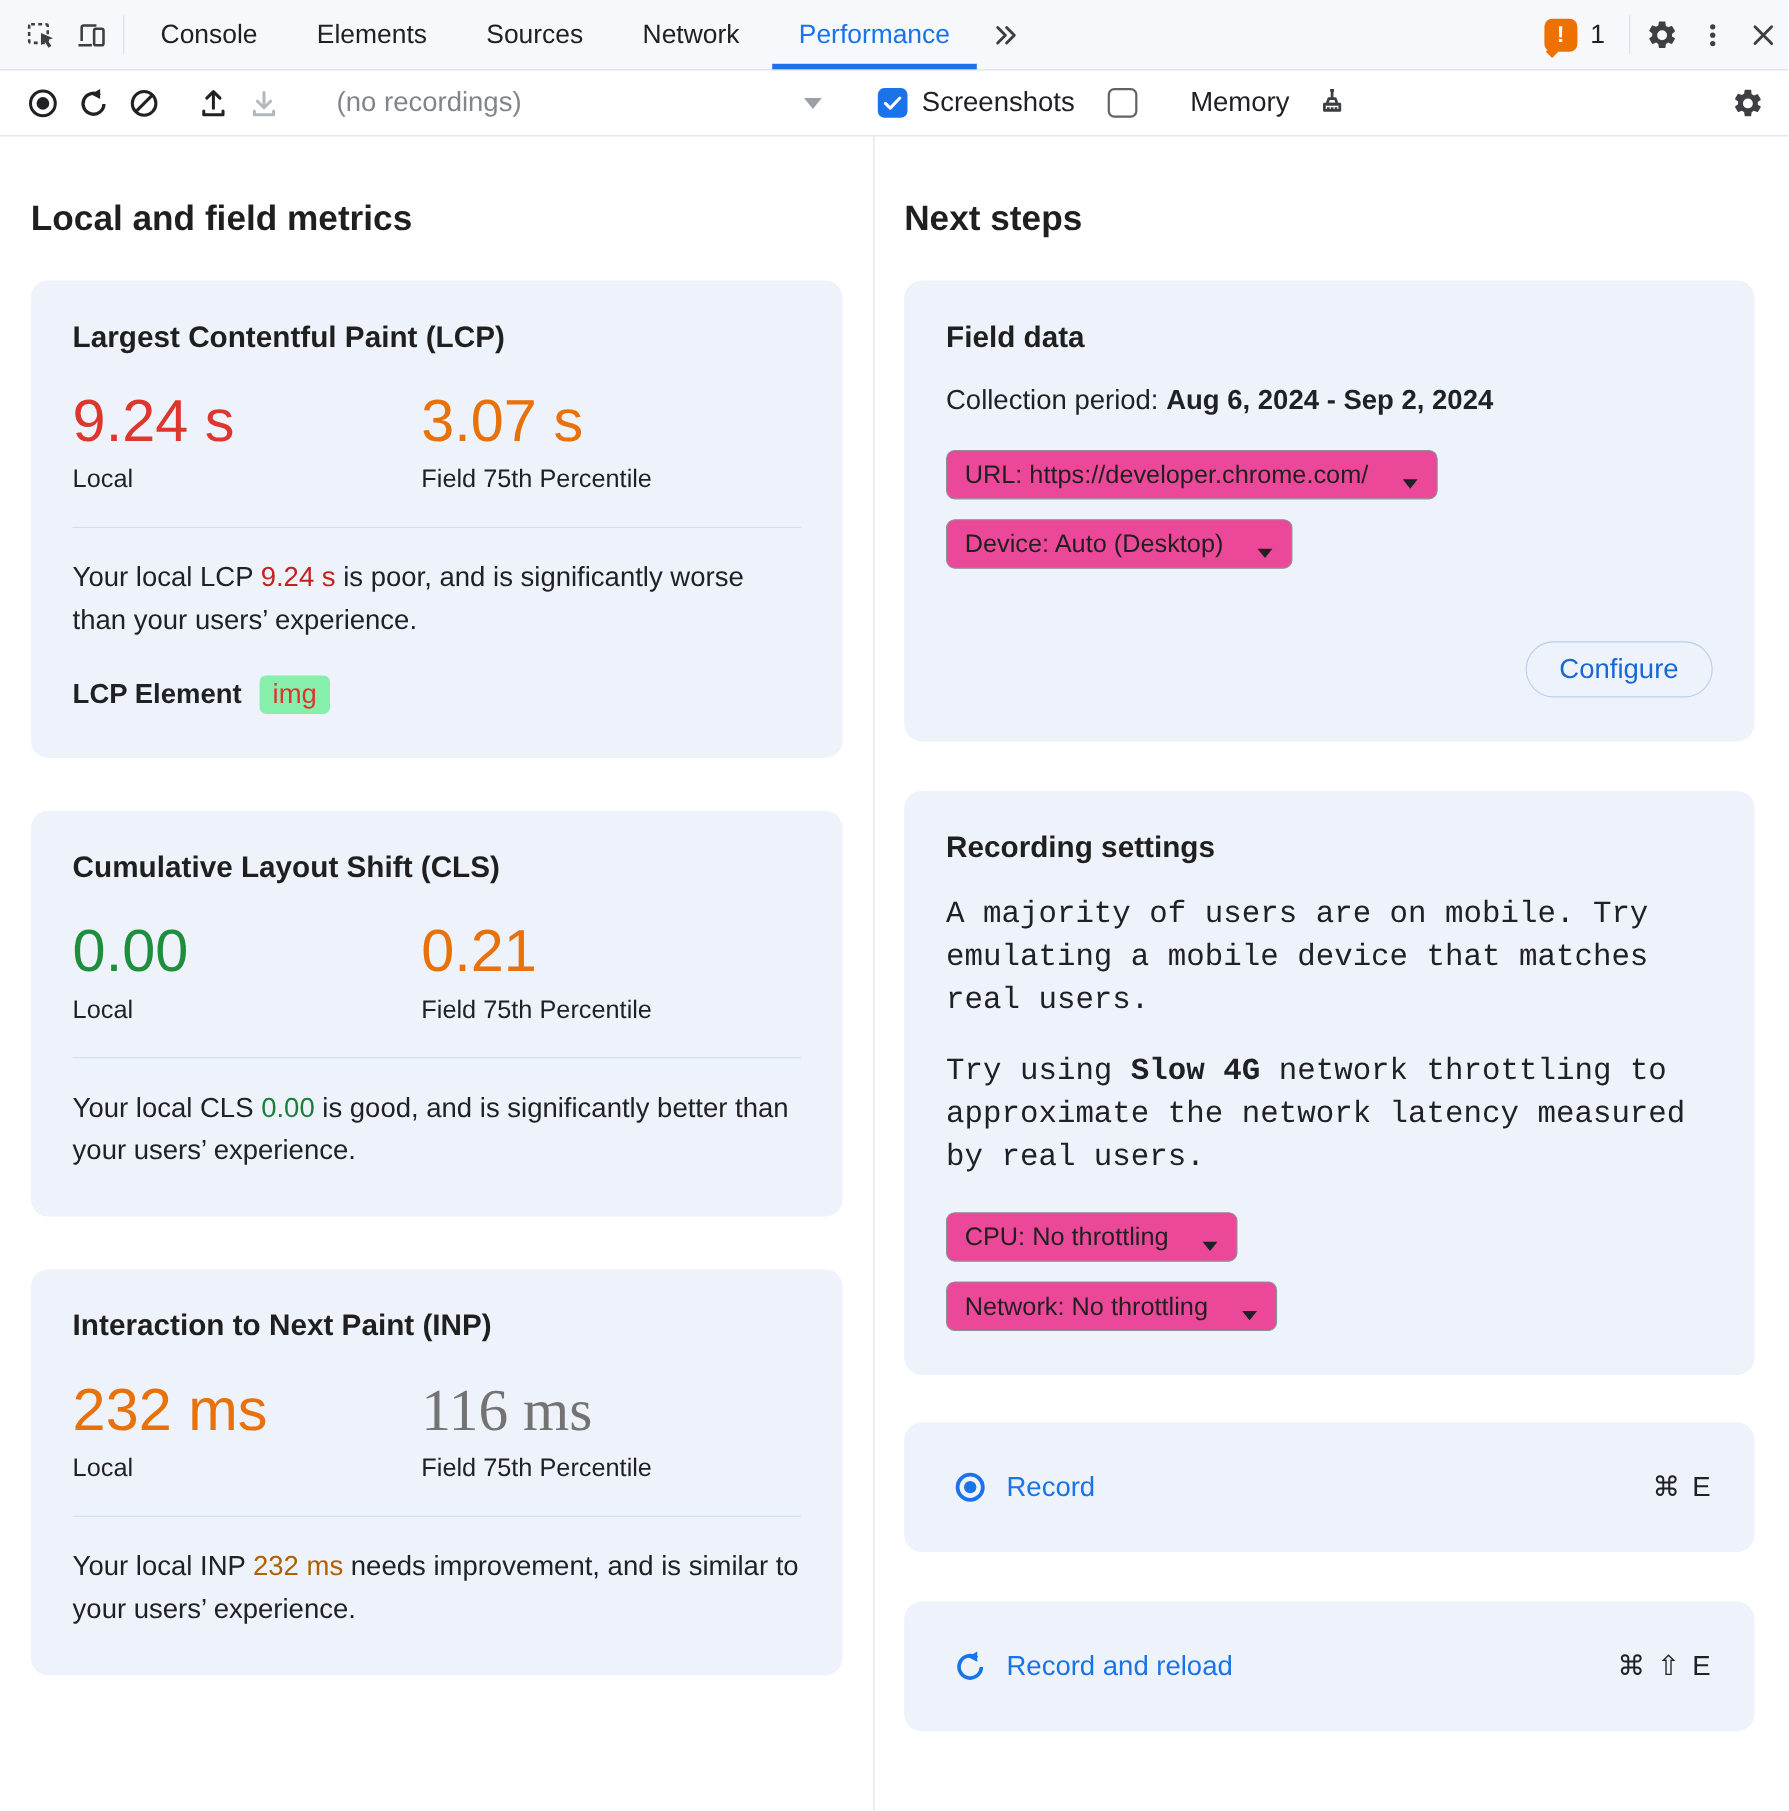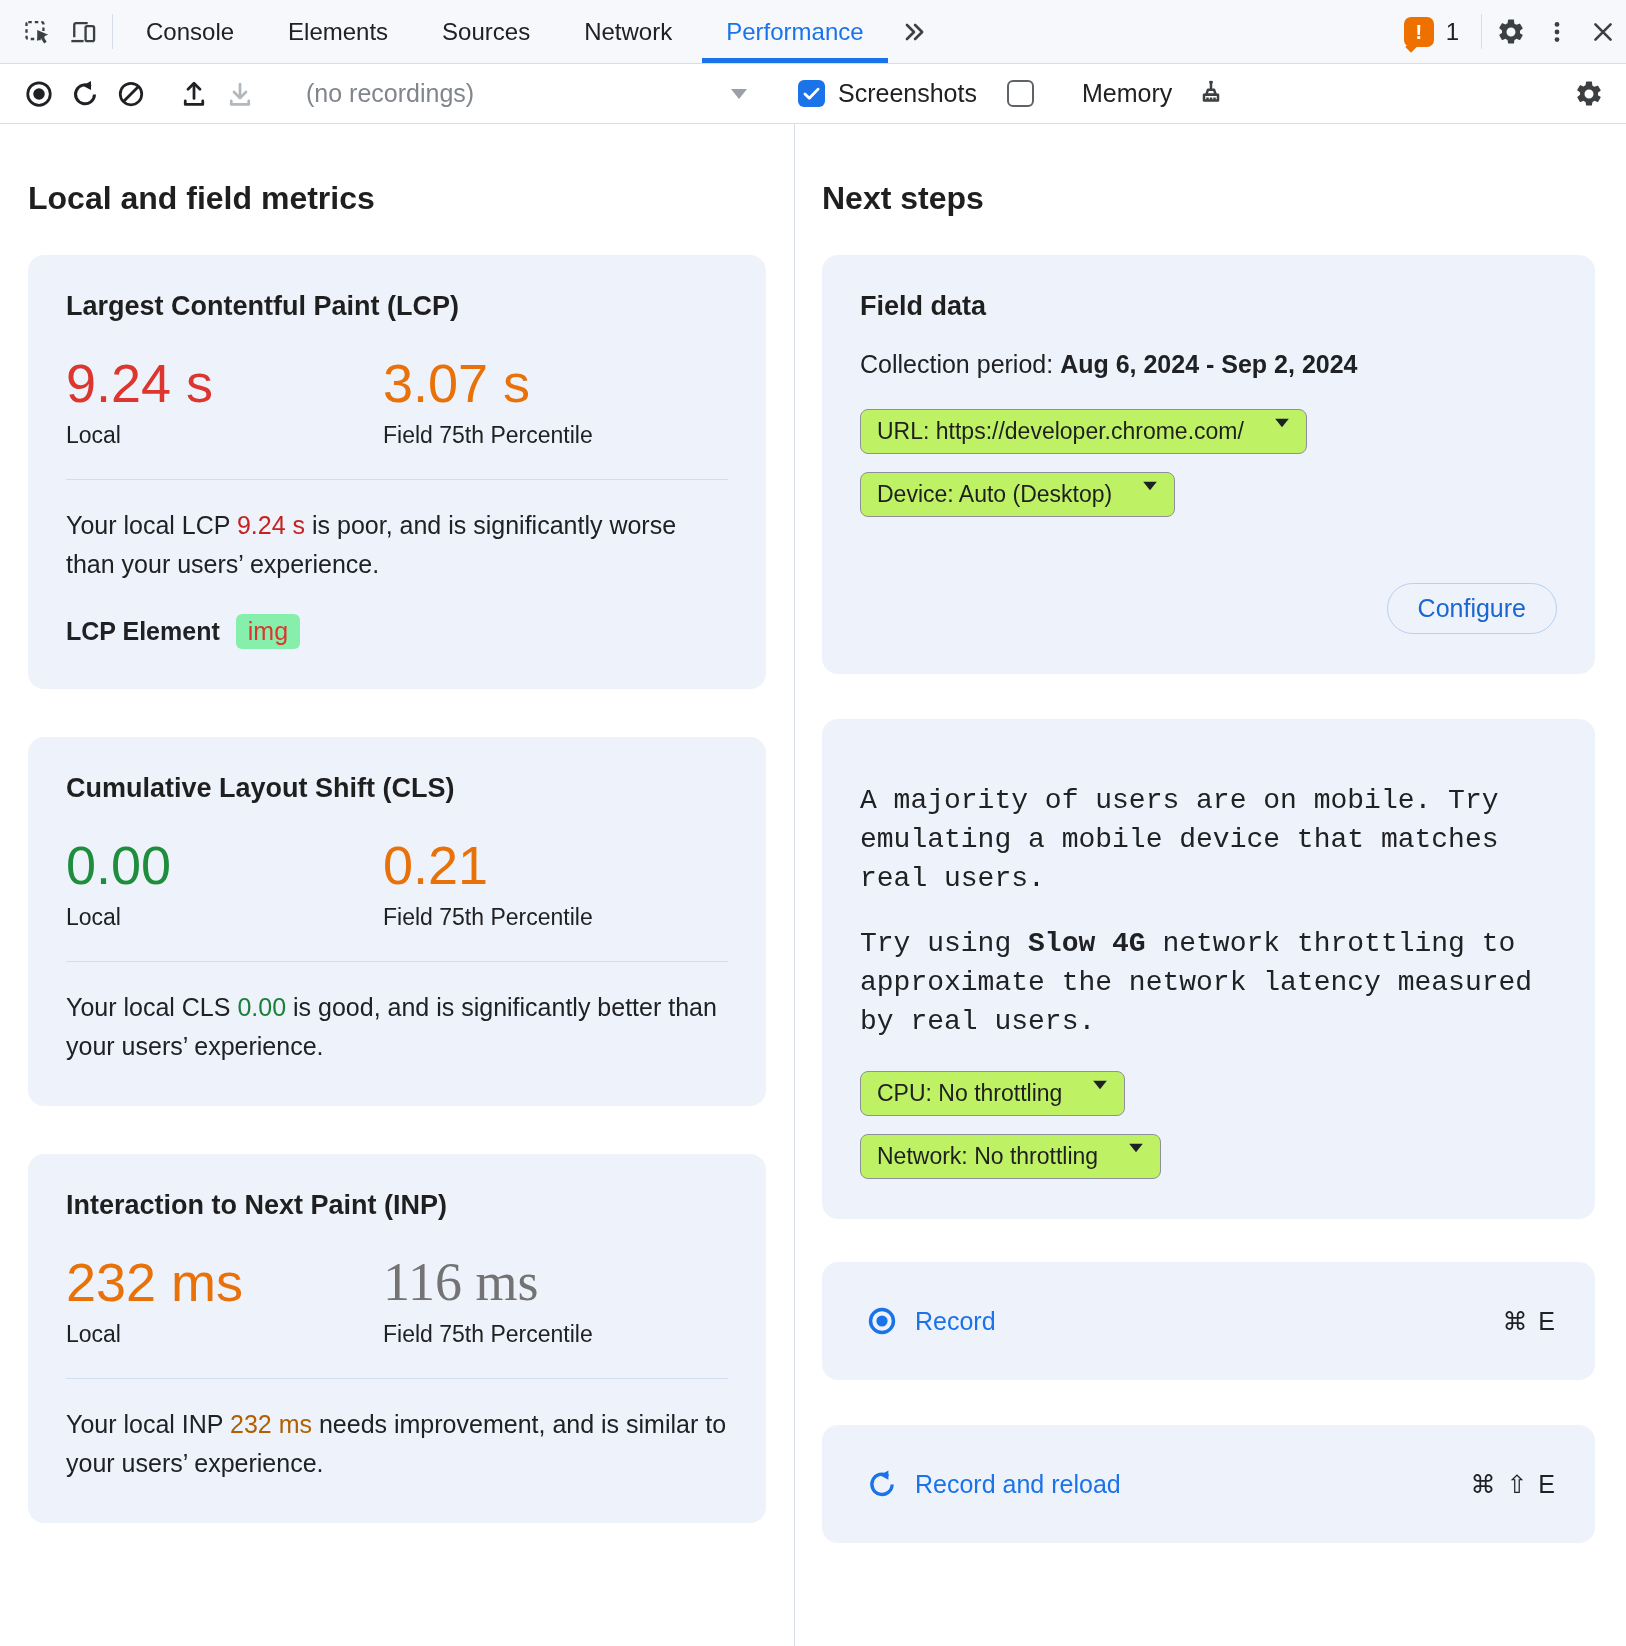--- a/index.html
+++ b/index.html
@@ -54,21 +54,21 @@
   .metric-value { font-size:54px; line-height:58px; }
   .metric-label { font-size:23px; margin-top:10px; color:#202124; }
   .card-divider { border:none; border-top:1px solid #d2dcf2; margin:30px 0 26px 0; }
   .desc { font-size:25px; line-height:39px; margin:0; color:#202124; }
   .lcp-el-row { margin-top:30px; display:flex; align-items:center; }
   .lcp-el-label { font-size:25px; font-weight:600; }
   .img-badge { margin-left:16px; background:#86efac; color:#dc362e; font-size:25px; padding:3px 12px; border-radius:6px; cursor:pointer; border:none; }
 
   .period-line { margin-top:28px; font-size:25px; }
   .period-value { font-weight:600; }
-  .select { display:flex; align-items:flex-start; width:fit-content; background:#bef264; border:1px solid #8e9199; border-radius:8px;
+  .select { display:flex; align-items:flex-end; width:fit-content; background:#ec4899; border:1px solid #8e9199; border-radius:8px;
             padding:8px 16px; font-size:23px; color:#1f1f1f; margin-top:18px; cursor:pointer; }
   .select.first { margin-top:30px; }
   .select .caret { margin-left:30px; transform:scale(0.85); }
   .configure-row { display:flex; justify-content:flex-end; margin-top:38px; }
   .configure-btn { background:none; border:1.5px solid #b9cff2; border-radius:26px; padding:10px 30px;
                    color:#1967d2; font-size:25px; cursor:pointer; font-family:inherit;margin-top:28px; }
 
   .rs-p { font-size:28px; line-height:39px; margin:26px 0 0 0;font-family:Liberation Mono, monospace; }
   .rs-selects { display:flex; flex-direction:column; align-items:flex-start; margin-top:30px; }
 
@@ -306,20 +306,21 @@
         <button class="select">
           <span>Device: Auto (Desktop)</span>
           <span class="caret"></span>
         </button>
         <div class="configure-row">
           <button class="configure-btn">Configure</button>
         </div>
       </div>
 
       <div class="card" style="margin-top:45px;">
+        <div class="metric-title">Recording settings</div>
         <p class="rs-p">A majority of users are on mobile. Try emulating a mobile device that matches real users.</p>
         <p class="rs-p"><span>Try using </span><strong>Slow 4G</strong><span> network throttling to approximate the network latency measured by real users.</span></p>
         <div class="rs-selects">
           <button class="select" style="margin-top:0;">
             <span>CPU: No throttling</span>
             <span class="caret"></span>
           </button>
           <button class="select">
             <span>Network: No throttling</span>
             <span class="caret"></span>

